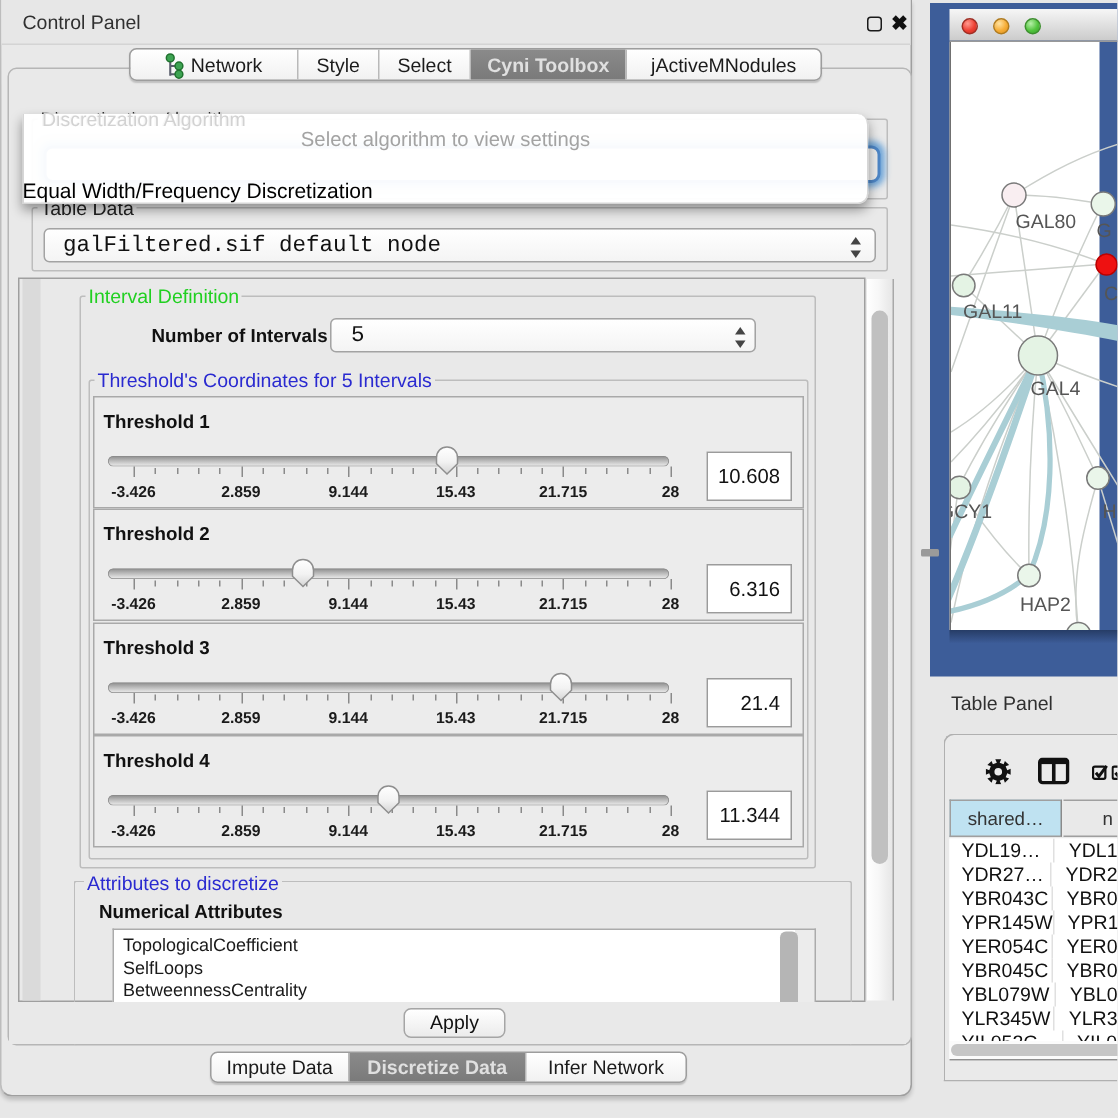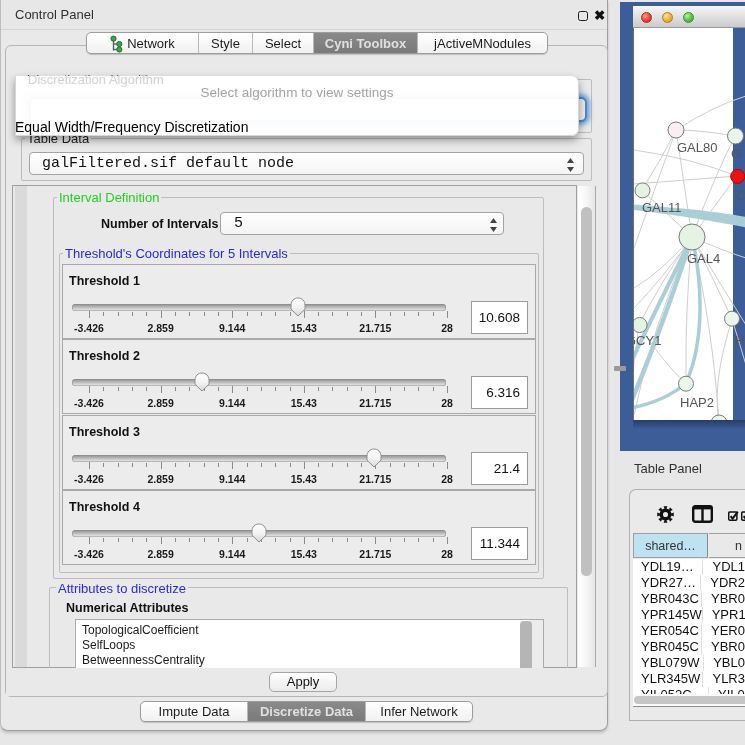--- a/index.html
+++ b/index.html
@@ -332,21 +332,21 @@
 <div id="listpane" style="left:74px;top:619px;width:469px;height:49px;border-bottom:none;"></div>
 <div id="listwhite" style="left:75px;top:620px;width:454px;height:48px;padding-top:3px;">
 <div>TopologicalCoefficient</div>
       <div>SelfLoops</div>
       <div>BetweennessCentrality</div>
     </div>
 <div class="abs" style="left:519px;top:621px;width:8px;height:47px;background:#b5b5b5;border-radius:4px 4px 0 0;"></div>
 <div class="abs" style="left:5px;top:668px;width:598px;height:28px;background:#e9e9e9;"></div>
 <div id="apply">Apply</div>
 <div id="bottabs" class="seg">
-<div class="s" style="width:107px">Impute Data</div>
+<div class="s" style="width:92px">Impute Data</div>
 <div class="s sel" style="width:118px">Discretize Data</div>
 <div class="s" style="width:106px">Infer Network</div>
 </div>
 <div id="popup">
 <div class="ghost">Discretization Algorithm</div>
 <div class="selhint">Select algorithm to view settings</div>
 <div class="it2">Equal Width/Frequency Discretization</div>
 </div>
 </div>
 <div id="netwin">

